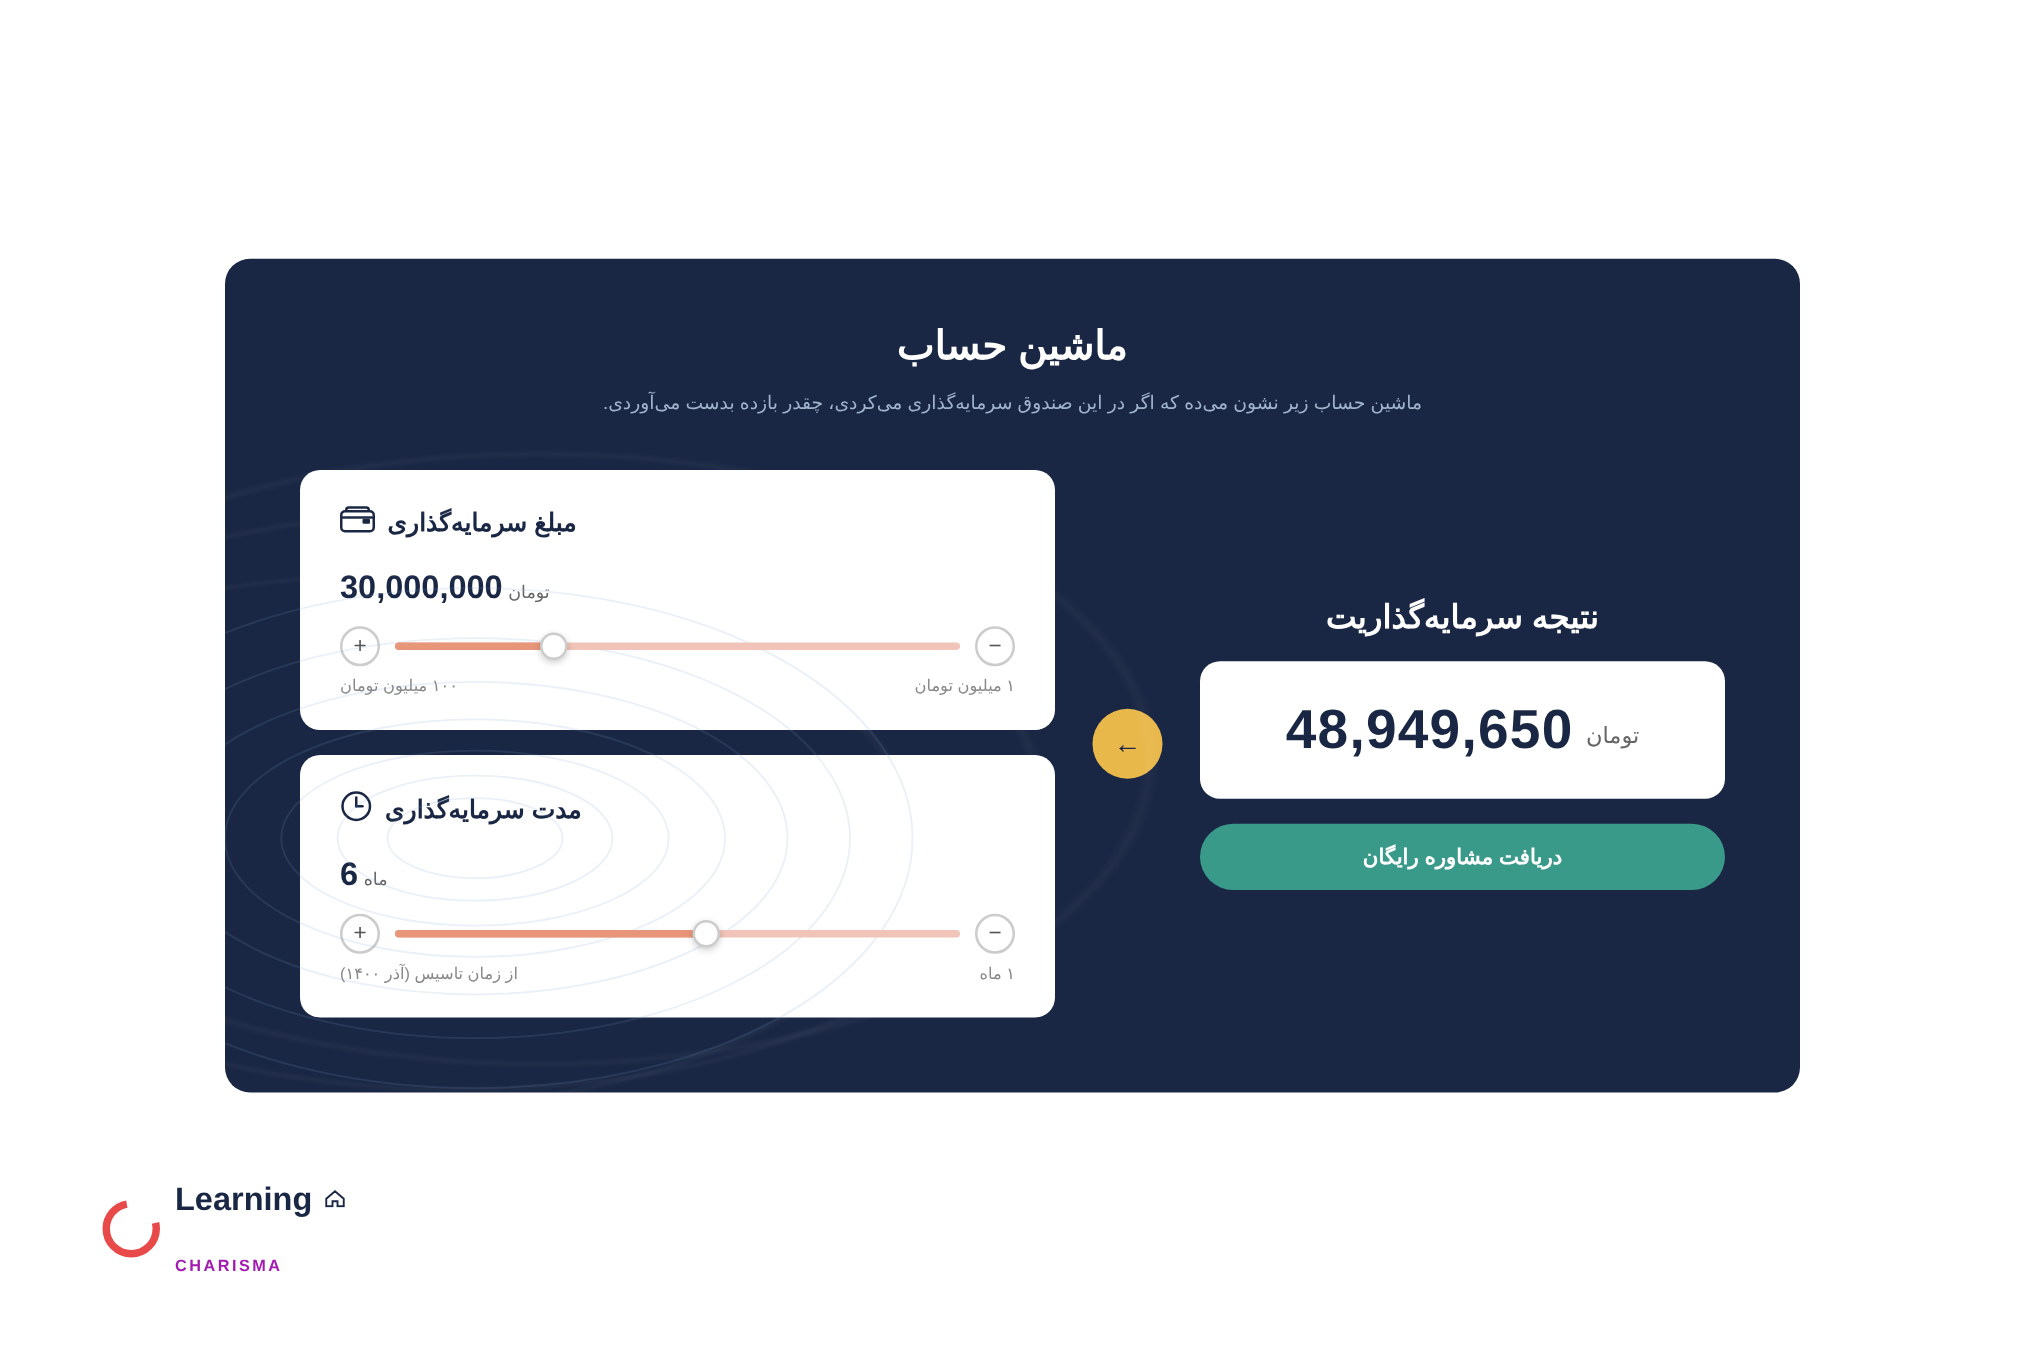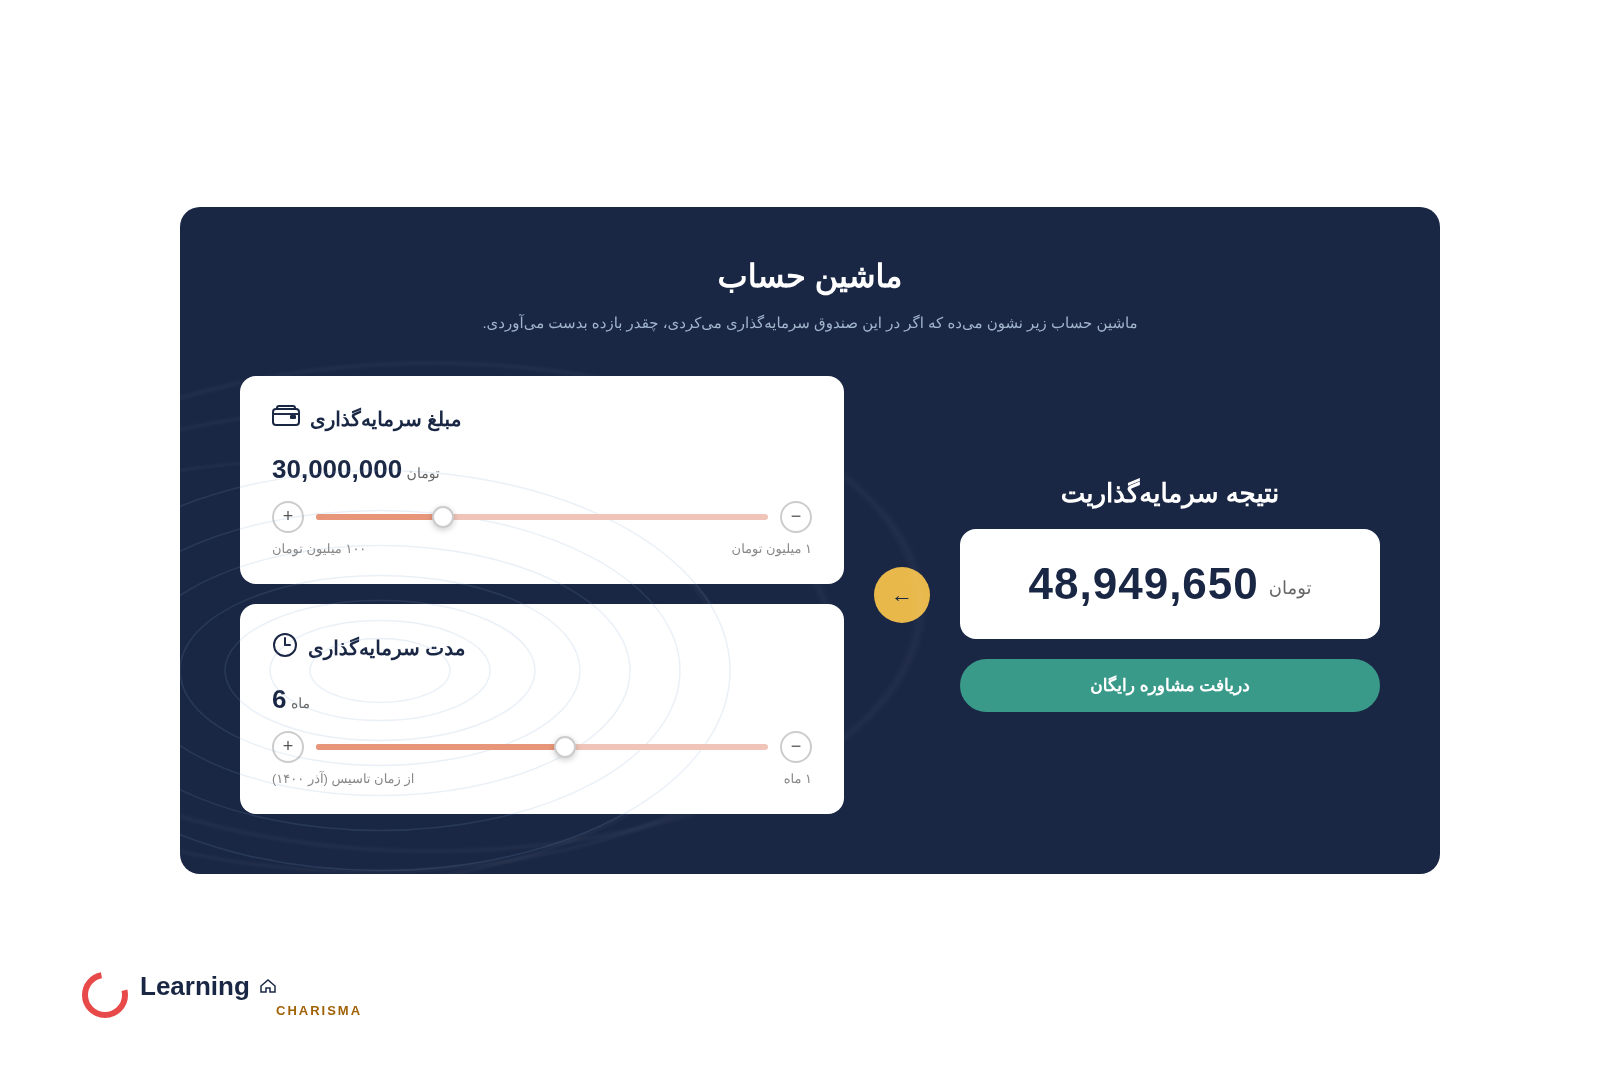--- a/index.html
+++ b/index.html
@@ -280,34 +280,34 @@
       gap: 10px;
     }
 
     .logo-icon {
       width: 50px;
       height: 50px;
     }
 
     .logo-text-group {
       display: flex;
-      flex-direction: row;
+      flex-direction: column;
       line-height: 1.1;
     }
 
     .logo-learning {
       font-size: 26px;
       font-weight: 700;
       color: #1a2744;
     }
 
     .logo-charisma {
       font-size: 13px;
       font-weight: 700;
-      color: #a16207;
+      color: #a21caf;
       letter-spacing: 2px;
       margin-top: 32px;
     }
   </style>
 </head>
 <body>
 
 <div class="page-wrapper">
 
   <div class="main-card">

